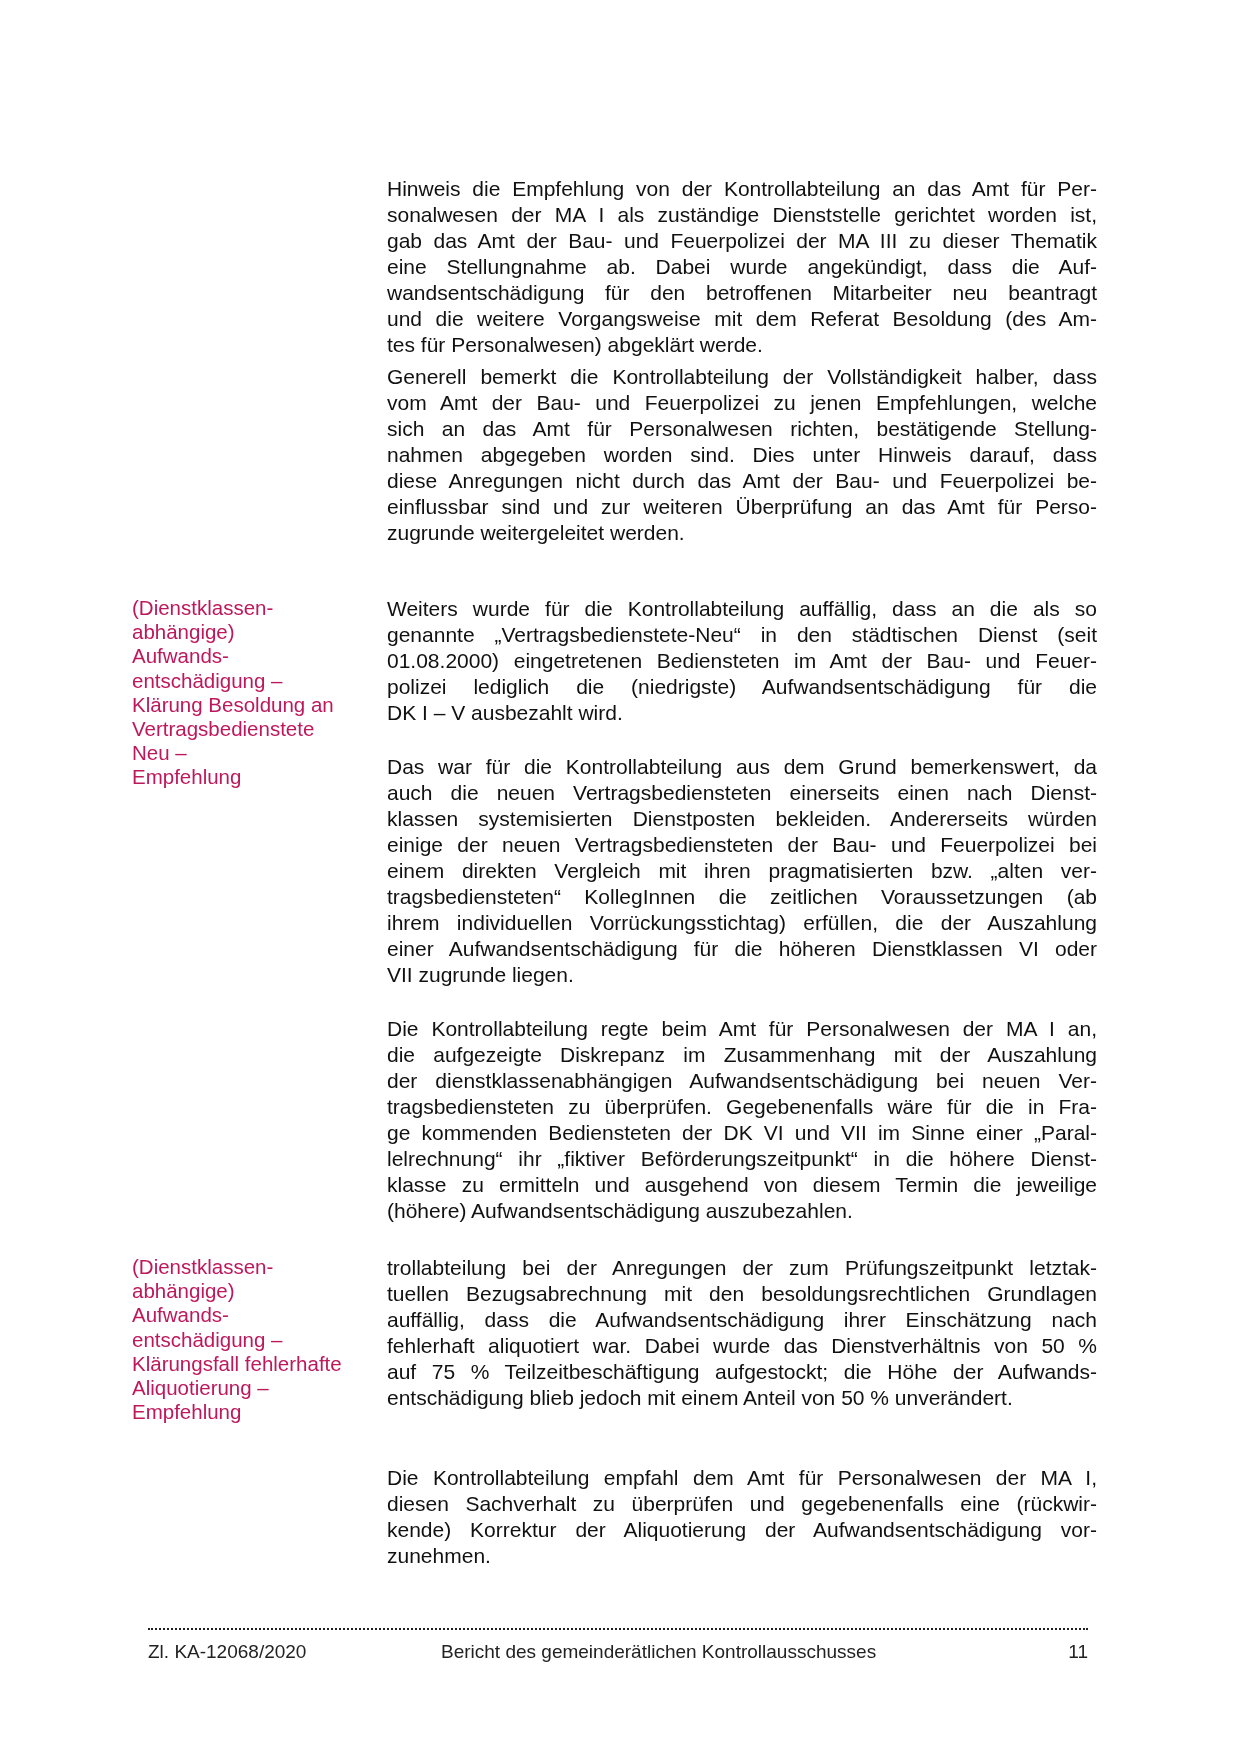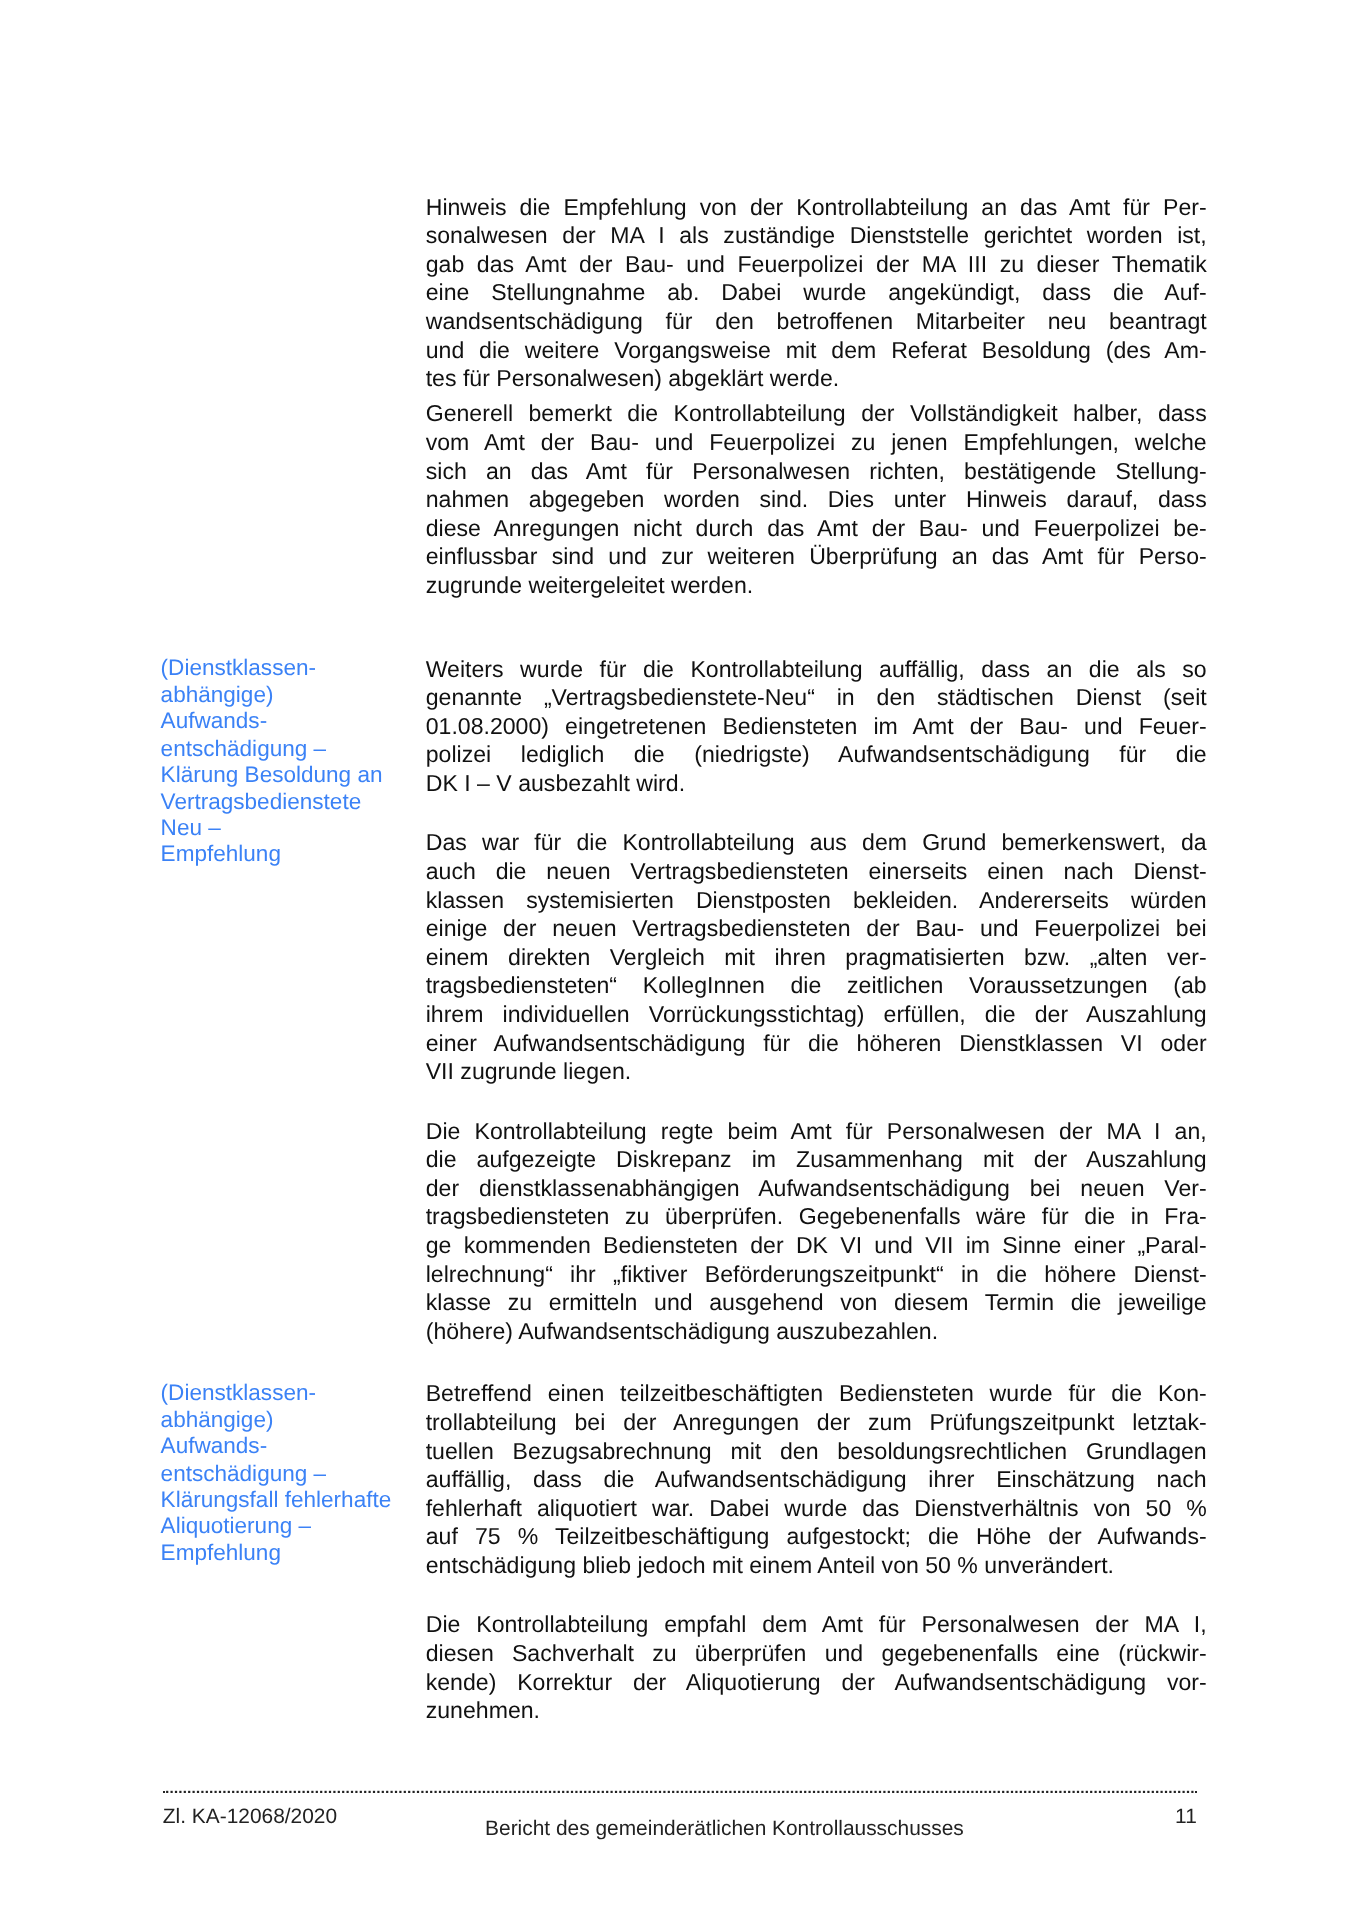--- a/index.html
+++ b/index.html
@@ -1,29 +1,29 @@
 <!DOCTYPE html>
 <html><head>
 <meta charset="utf-8">
 <style>
   html, body { margin: 0; padding: 0; background: #ffffff; }
   body { width: 1241px; height: 1754px; position: relative; overflow: hidden;
          font-family: "Liberation Sans", sans-serif; color: #111; }
   .page { position: absolute; left: 0; top: 0; width: 1241px; height: 1754px; }
-  .margin-note { position: absolute; left: 146px; width: 230px; color: #3b82f6;
+  .margin-note { position: absolute; left: 132px; width: 230px; color: #be185d;
                  font-size: 20.5px; line-height: 24.2px; }
   .margin-note span { display: block; white-space: nowrap; }
   .para { position: absolute; left: 387px; width: 710px; font-size: 21px; line-height: 26px; }
   .para span { display: block; white-space: nowrap; text-align: justify; text-align-last: justify; }
   .para span.last { text-align-last: left; }
   .footer-rule { position: absolute; left: 148px; width: 940px; top: 1628px; height: 0;
                  border-top: 2px dotted #222; }
   .footer { position: absolute; top: 1641px; left: 148px; width: 940px; font-size: 19px; color: #222; }
   .footer .left { position: absolute; left: 0; }
-  .footer .center { position: absolute; left: 293px; margin-top: 11px; }
+  .footer .center { position: absolute; left: 293px; }
   .footer .right { position: absolute; right: 0; }
 </style>
 </head>
 <body>
 
 <div class="page">
 
   <div class="margin-note" style="top:596px;">
     <span>(Dienstklassen-</span>
     <span>abhängige)</span>
@@ -90,21 +90,20 @@
     <span>die aufgezeigte Diskrepanz im Zusammenhang mit der Auszahlung</span>
     <span>der dienstklassenabhängigen Aufwandsentschädigung bei neuen Ver-</span>
     <span>tragsbediensteten zu überprüfen. Gegebenenfalls wäre für die in Fra-</span>
     <span>ge kommenden Bediensteten der DK VI und VII im Sinne einer „Paral-</span>
     <span>lelrechnung“ ihr „fiktiver Beförderungszeitpunkt“ in die höhere Dienst-</span>
     <span>klasse zu ermitteln und ausgehend von diesem Termin die jeweilige</span>
     <span class="last">(höhere) Aufwandsentschädigung auszubezahlen.</span>
   </div>
 
   <div class="para" style="top:1255px;">
-    <span>Betreffend einen teilzeitbeschäftigten Bediensteten wurde für die Kon-</span>
     <span>trollabteilung bei der Anregungen der zum Prüfungszeitpunkt letztak-</span>
     <span>tuellen Bezugsabrechnung mit den besoldungsrechtlichen Grundlagen</span>
     <span>auffällig, dass die Aufwandsentschädigung ihrer Einschätzung nach</span>
     <span>fehlerhaft aliquotiert war. Dabei wurde das Dienstverhältnis von 50 %</span>
     <span>auf 75 % Teilzeitbeschäftigung aufgestockt; die Höhe der Aufwands-</span>
     <span class="last">entschädigung blieb jedoch mit einem Anteil von 50 % unverändert.</span>
   </div>
 
   <div class="para" style="top:1465px;">
     <span>Die Kontrollabteilung empfahl dem Amt für Personalwesen der MA I,</span>

